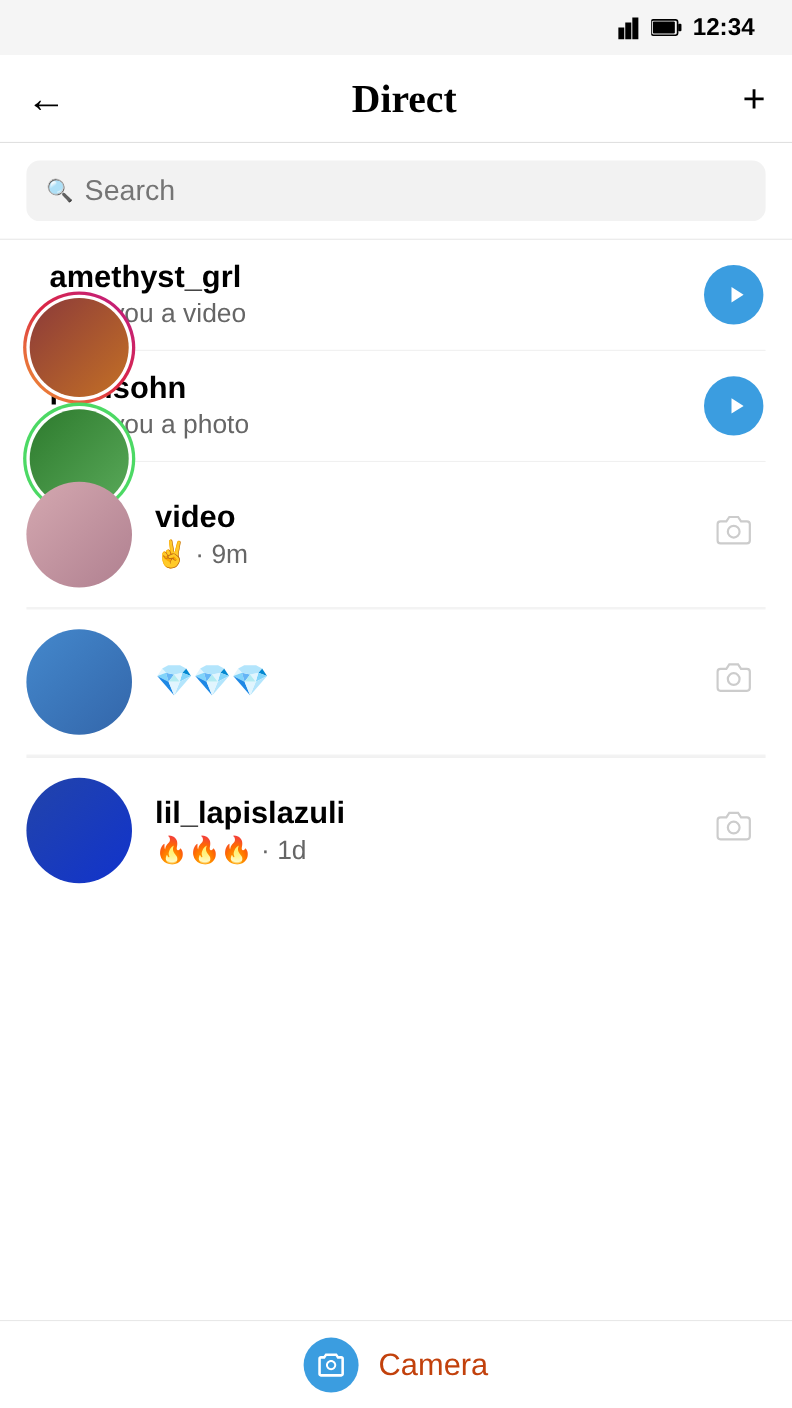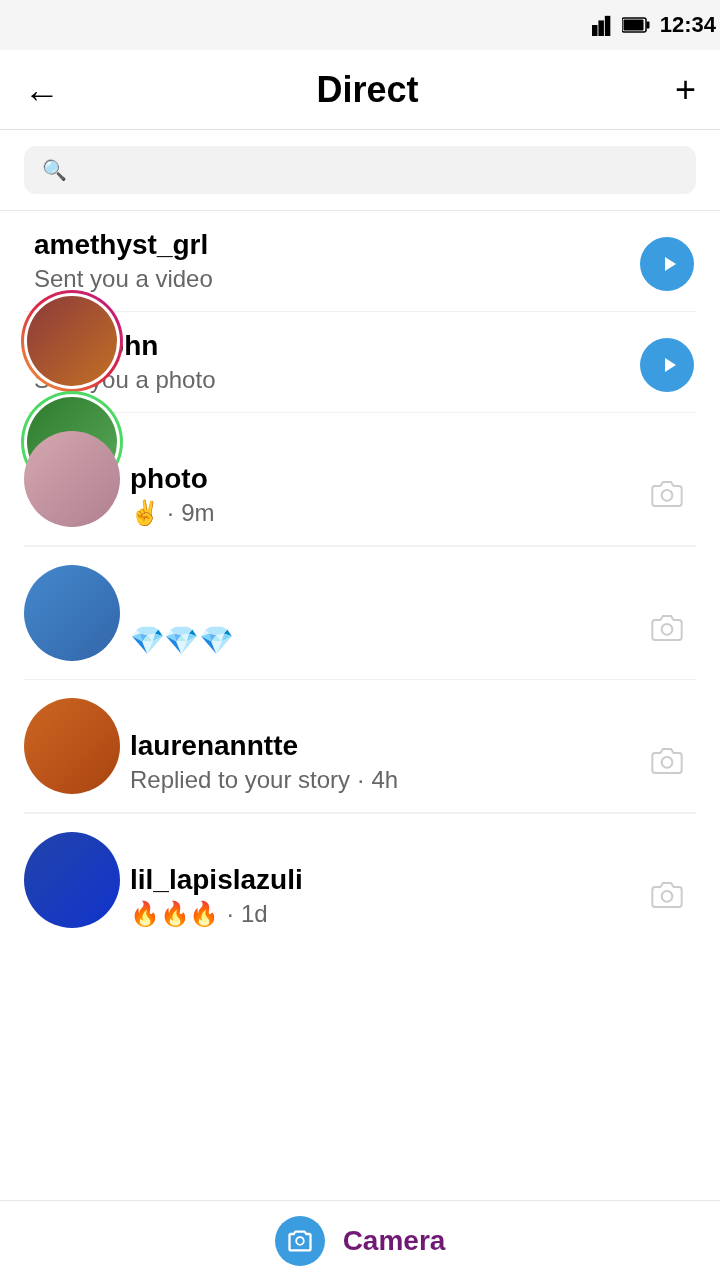--- a/index.html
+++ b/index.html
@@ -12,21 +12,21 @@
       position: relative;
     }
 
     
     .status-bar {
       height: 50px;
       background: #f5f5f5;
       display: flex;
       align-items: center;
       justify-content: flex-end;
-      padding: 0 4px;
+      padding: 0 34px;
       gap: 10px;
       text-align: center;
     }
     .status-bar-time {
       font-size: 22px;
       font-weight: 600;
       color: #000;
     }
     .status-icons {
       display: flex;
@@ -41,20 +41,21 @@
       display: flex;
       align-items: center;
       justify-content: space-between;
       padding: 0 24px;
       border-bottom: 1px solid #e0e0e0;
     }
     .nav-title {
       font-size: 36px;
       font-weight: 700;
       color: #000;
+      font-family: Liberation Serif, serif;
     }
     .nav-back, .nav-plus {
       font-size: 36px;
       color: #000;
       cursor: pointer;
       background: none;
       border: none;
       display: flex;
       align-items: center;
     }
@@ -84,23 +85,23 @@
       color: #aaa;
       width: 100%;
     }
 
     
     .message-list {
       flex: 1;
     }
     .message-item {
       display: flex;
-      align-items: flex-end;
+      align-items: center;
       padding: 18px 24px;
-      gap: 10px;
+      gap: 21px;
       cursor: pointer;
     }
 
     
     .avatar-wrap {
       position: relative;
       flex-shrink: 0;
     }
     .avatar-circle {
       width: 96px;
@@ -213,22 +214,22 @@
       align-items: center;
       justify-content: center;
     }
     .camera-btn-icon svg {
       width: 28px;
       height: 28px;
       fill: white;
     }
     .camera-label {
       font-size: 28px;
-      font-weight: 700;
-      color: #701a75;
+      font-weight: 400;
+      color: #c2410c;
     }
 
     .divider {
       height: 1px;
       background: #f0f0f0;
       margin: 0 24px;
     }
   </style>
 </head>
 <body>
@@ -253,20 +254,21 @@
 
 <div class="top-nav">
   <button class="nav-back">←</button>
   <span class="nav-title">Direct</span>
   <button class="nav-plus">+</button>
 </div>
 
 <div class="search-bar">
   <div class="search-input-wrap">
     <span class="search-icon-inner">🔍</span>
+    <input class="search-input" type="text" placeholder="Search" style="">
   </div>
 </div>
 
 <div class="message-list" id="message-list">
 <div class="message-item">
       <div class="avatar-wrap">
         <div class="story-ring story-ring-gradient">
           <div class="story-ring-inner">
             <div class="story-ring-inner-circle" style="background: linear-gradient(135deg, rgb(139, 58, 58), rgb(196, 112, 37));"></div>
           </div>
@@ -304,21 +306,21 @@
           </svg>
         </div>
       </div>
     </div>
     <div class="divider"></div>
     <div class="message-item">
       <div class="avatar-wrap">
         <div class="avatar-circle" style="background: linear-gradient(135deg, rgb(212, 168, 176), rgb(176, 128, 144));"></div>
       </div>
       <div class="message-content">
-        <div class="message-username">photo</div>
+        <div class="message-username">video</div>
         <div class="message-preview">✌️ · 9m</div>
       </div>
       <div class="right-icon">
         <span class="camera-icon">
       <svg width="32" height="32" viewBox="0 0 24 24" fill="none" stroke="#ccc" stroke-width="1.5">
         <path d="M23 19a2 2 0 01-2 2H3a2 2 0 01-2-2V8a2 2 0 012-2h4l2-3h6l2 3h4a2 2 0 012 2z"></path>
         <circle cx="12" cy="13" r="4"></circle>
       </svg>
     </span>
       </div>
@@ -335,37 +337,20 @@
       <div class="right-icon">
         <span class="camera-icon">
       <svg width="32" height="32" viewBox="0 0 24 24" fill="none" stroke="#ccc" stroke-width="1.5">
         <path d="M23 19a2 2 0 01-2 2H3a2 2 0 01-2-2V8a2 2 0 012-2h4l2-3h6l2 3h4a2 2 0 012 2z"></path>
         <circle cx="12" cy="13" r="4"></circle>
       </svg>
     </span>
       </div>
     </div>
     <div class="divider"></div>
-    <div class="message-item">
-      <div class="avatar-wrap">
-        <div class="avatar-circle" style="background: linear-gradient(135deg, rgb(204, 102, 34), rgb(170, 68, 17));"></div>
-      </div>
-      <div class="message-content">
-        <div class="message-username">laurenanntte</div>
-        <div class="message-preview">Replied to your story · 4h</div>
-      </div>
-      <div class="right-icon">
-        <span class="camera-icon">
-      <svg width="32" height="32" viewBox="0 0 24 24" fill="none" stroke="#ccc" stroke-width="1.5">
-        <path d="M23 19a2 2 0 01-2 2H3a2 2 0 01-2-2V8a2 2 0 012-2h4l2-3h6l2 3h4a2 2 0 012 2z"></path>
-        <circle cx="12" cy="13" r="4"></circle>
-      </svg>
-    </span>
-      </div>
-    </div>
     <div class="divider"></div>
     <div class="divider"></div>
     <div class="message-item">
       <div class="avatar-wrap">
         <div class="avatar-circle" style="background: linear-gradient(135deg, rgb(34, 68, 170), rgb(17, 51, 204));"></div>
       </div>
       <div class="message-content">
         <div class="message-username">lil_lapislazuli</div>
         <div class="message-preview">🔥🔥🔥 · 1d</div>
       </div>

